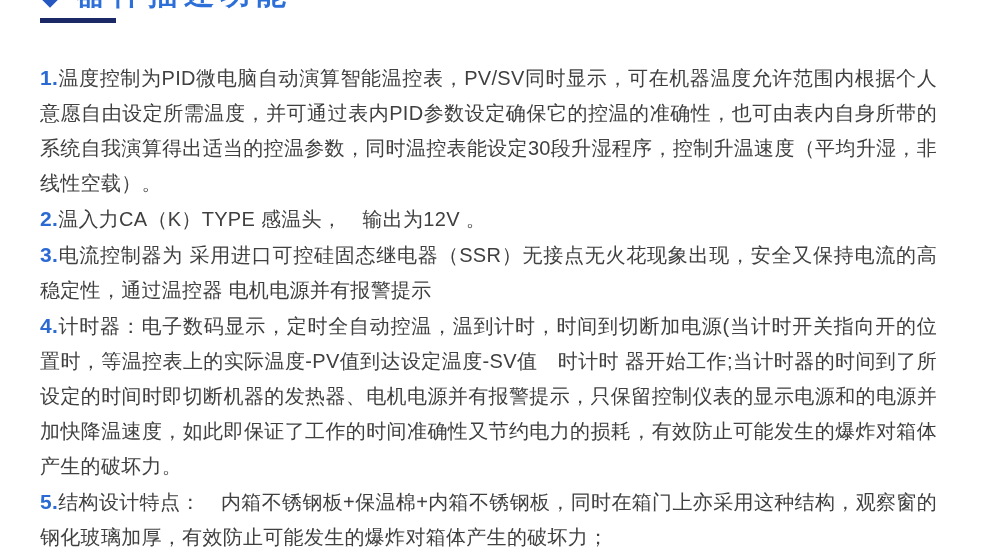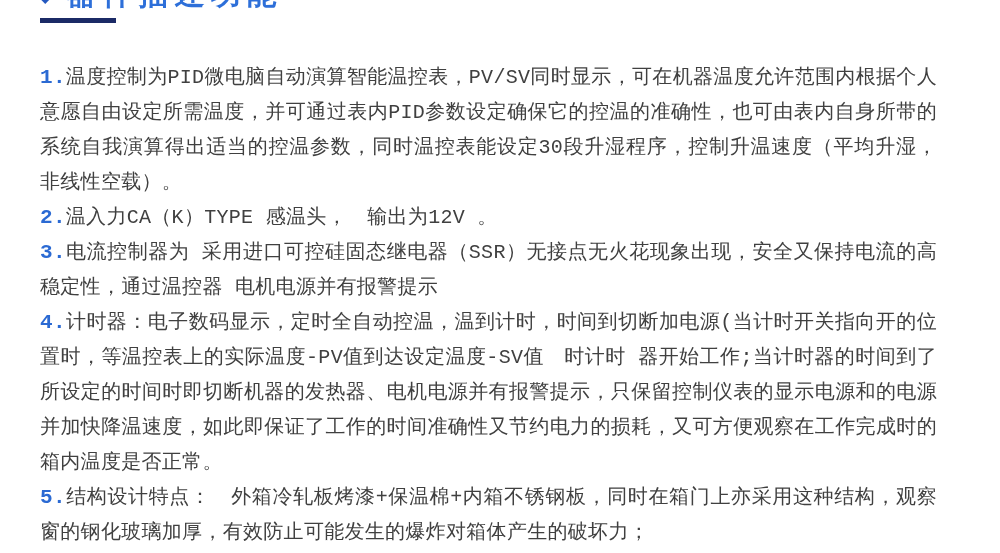--- a/index.html
+++ b/index.html
@@ -6,21 +6,21 @@
     margin: 0;
     padding: 0;
     background: #ffffff;
   }
   .page {
     position: relative;
     width: 1000px;
     height: 553px;
     overflow: hidden;
     background: #ffffff;
-    font-family: Liberation Mono, monospace;
+    font-family: Liberation Sans, sans-serif;
   }
   
   .section-header {
     position: absolute;
     top: -26px;
     left: 38px;
     display: flex;
     align-items: center;
     gap: 14px;
     white-space: nowrap;
@@ -82,19 +82,19 @@
 
   <div class="header-underline"></div>
 
   <div class="feature-list" id="feature-list">
     <p class="feature"><span class="num">1.</span><span class="txt">温度控制为PID微电脑自动演算智能温控表，PV/SV同时显示，可在机器温度允许范围内根据个人意愿自由设定所需温度，并可通过表内PID参数设定确保它的控温的准确性，也可由表内自身所带的系统自我演算得出适当的控温参数，同时温控表能设定30段升湿程序，控制升温速度（平均升湿，非线性空载）。</span></p>
 
     <p class="feature"><span class="num">2.</span><span class="txt">温入力CA（K）TYPE 感温头，　输出为12V 。</span></p>
 
     <p class="feature"><span class="num">3.</span><span class="txt">电流控制器为 采用进口可控硅固态继电器（SSR）无接点无火花现象出现，安全又保持电流的高稳定性，通过温控器 电机电源并有报警提示</span></p>
 
-    <p class="feature"><span class="num">4.</span><span class="txt">计时器：电子数码显示，定时全自动控温，温到计时，时间到切断加电源(当计时开关指向开的位置时，等温控表上的实际温度-PV值到达设定温度-SV值　时计时 器开始工作;当计时器的时间到了所设定的时间时即切断机器的发热器、电机电源并有报警提示，只保留控制仪表的显示电源和的电源并加快降温速度，如此即保证了工作的时间准确性又节约电力的损耗，又可方便观察在工作完成时的箱内温度是否正常。</span></p>
+    <p class="feature"><span class="num">4.</span><span class="txt">计时器：电子数码显示，定时全自动控温，温到计时，时间到切断加电源(当计时开关指向开的位置时，等温控表上的实际温度-PV值到达设定温度-SV值　时计时 器开始工作;当计时器的时间到了所设定的时间时即切断机器的发热器、电机电源并有报警提示，只保留控制仪表的显示电源和的电源并加快降温速度，如此即保证了工作的时间准确性又节约电力的损耗，有效防止可能发生的爆炸对箱体产生的破坏力。</span></p>
 
-    <p class="feature"><span class="num">5.</span><span class="txt">结构设计特点：　外箱冷轧板烤漆+保温棉+内箱不锈钢板，同时在箱门上亦采用这种结构，观察窗的钢化玻璃加厚，有效防止可能发生的爆炸对箱体产生的破坏力；</span></p>
+    <p class="feature"><span class="num">5.</span><span class="txt">结构设计特点：　内箱不锈钢板+保温棉+内箱不锈钢板，同时在箱门上亦采用这种结构，观察窗的钢化玻璃加厚，有效防止可能发生的爆炸对箱体产生的破坏力；</span></p>
 
   </div>
 
 </div>
 
 </body></html>

